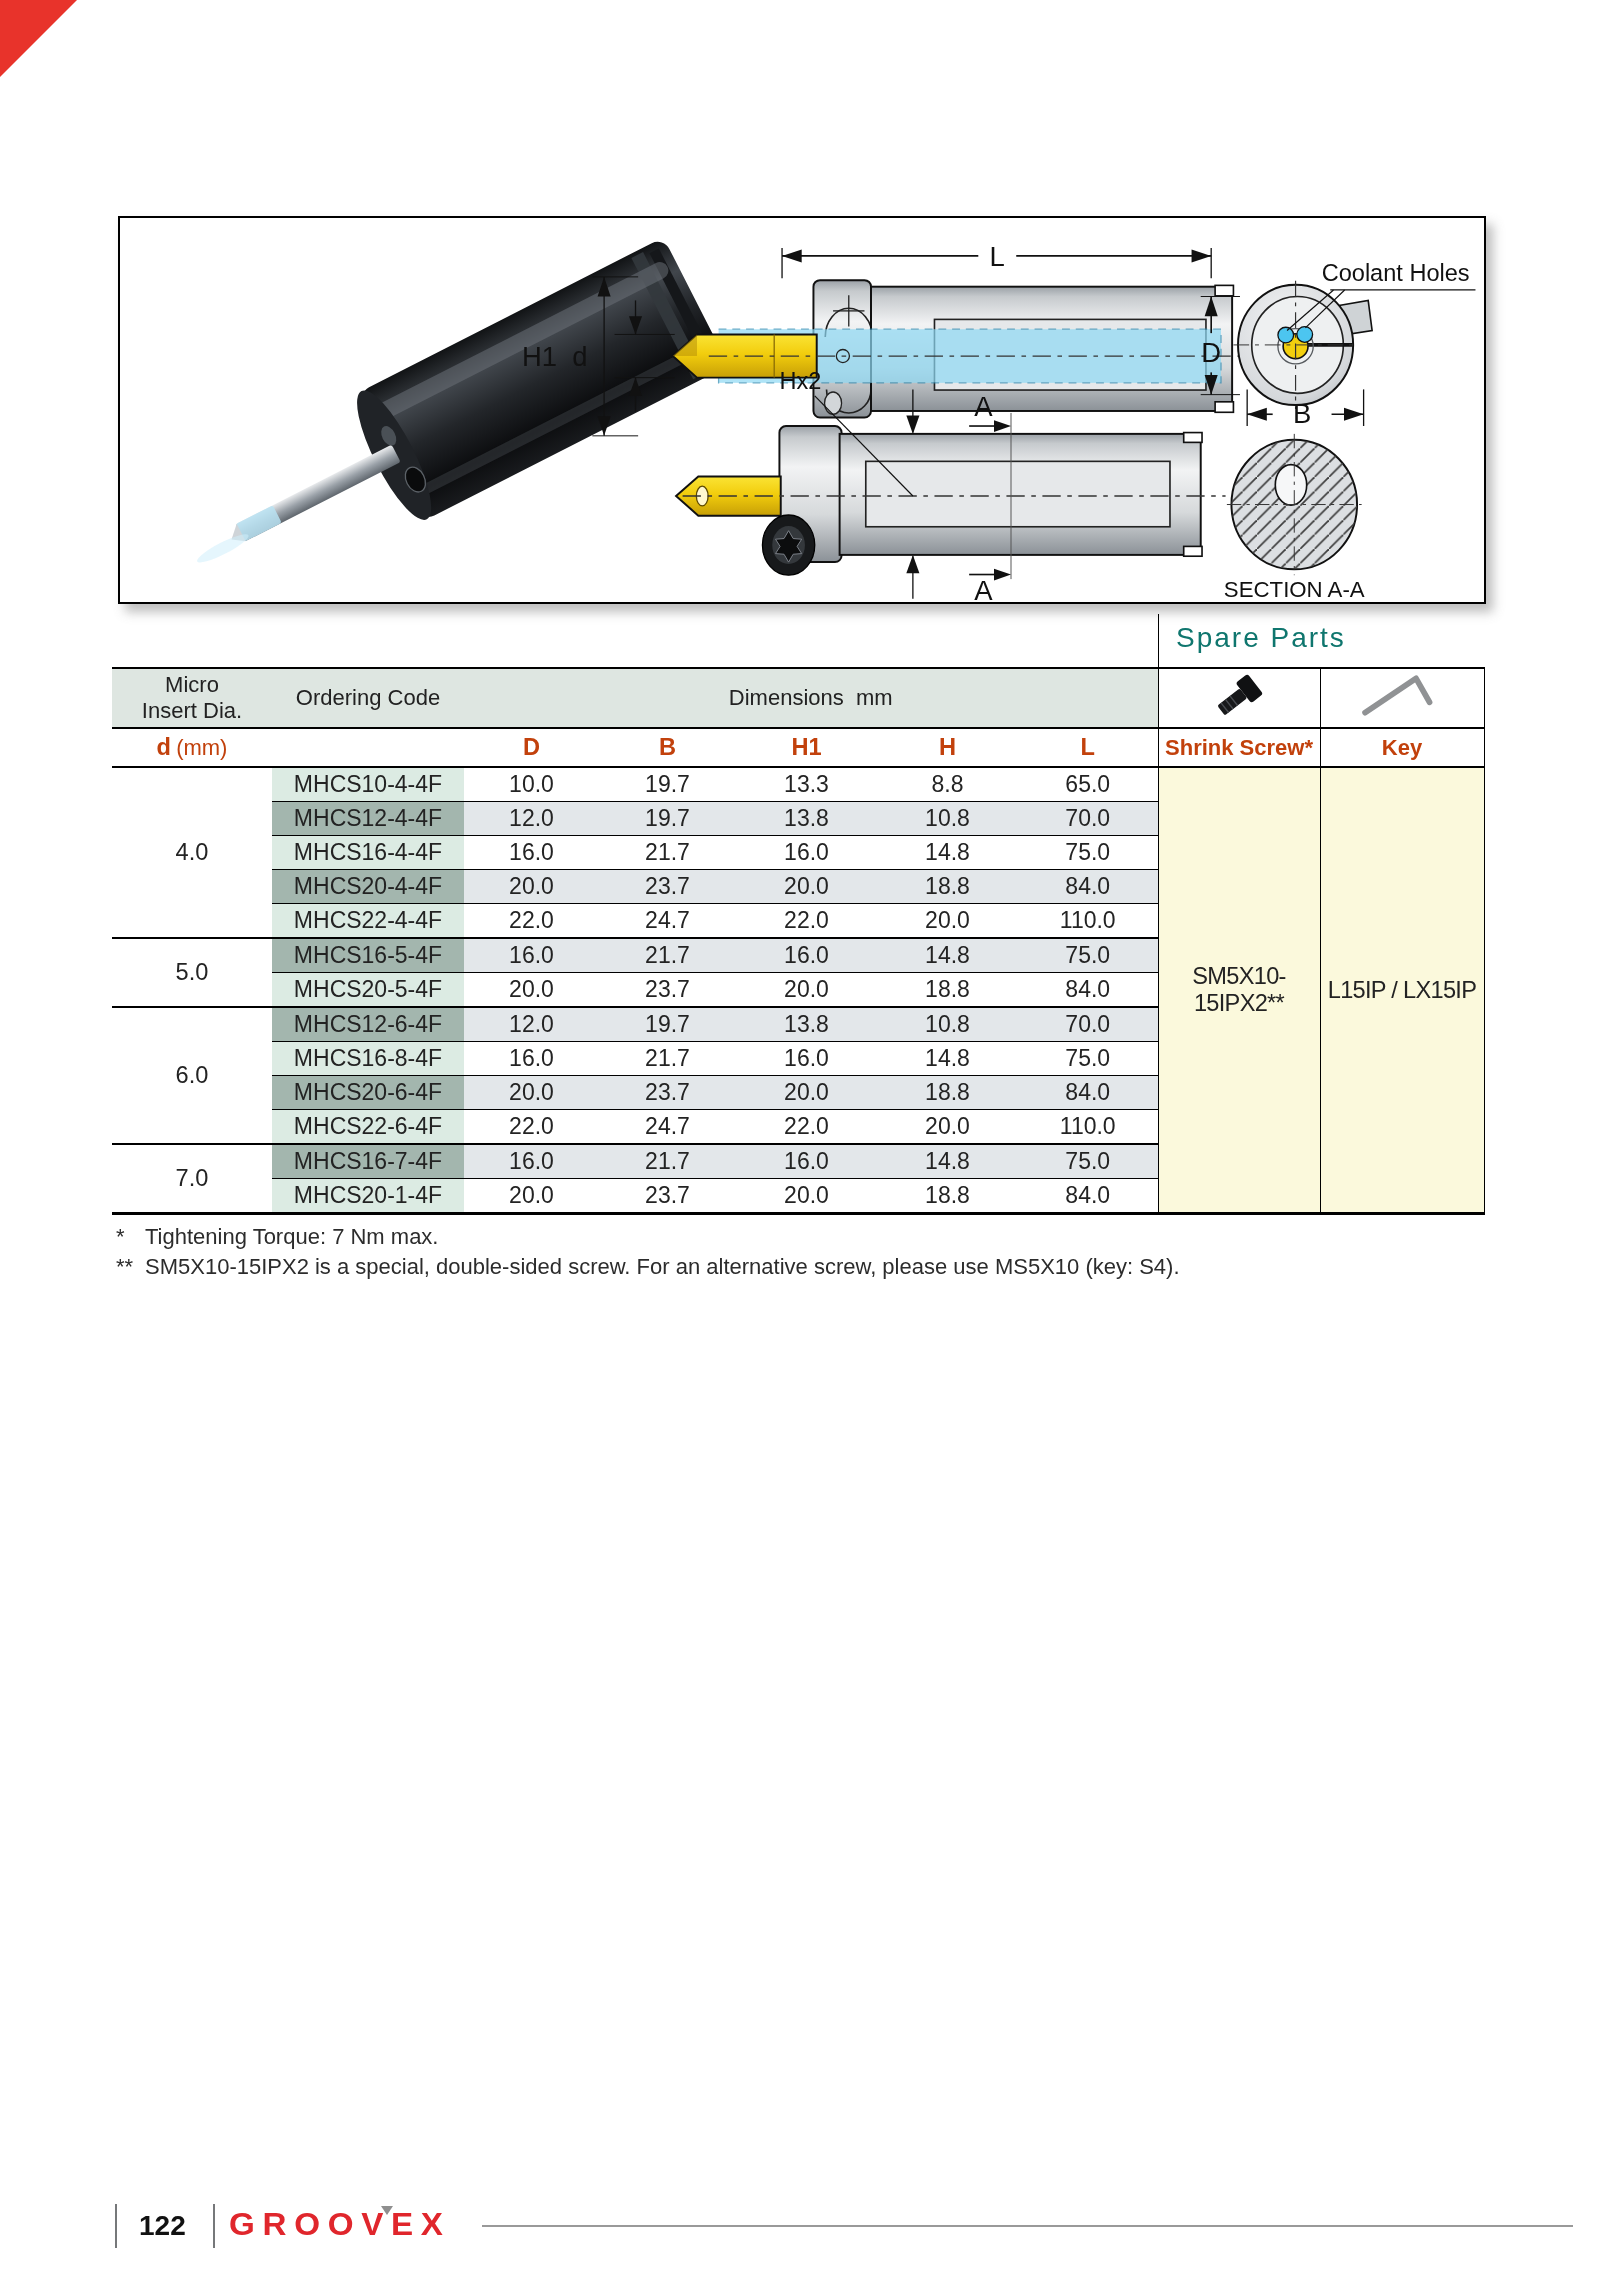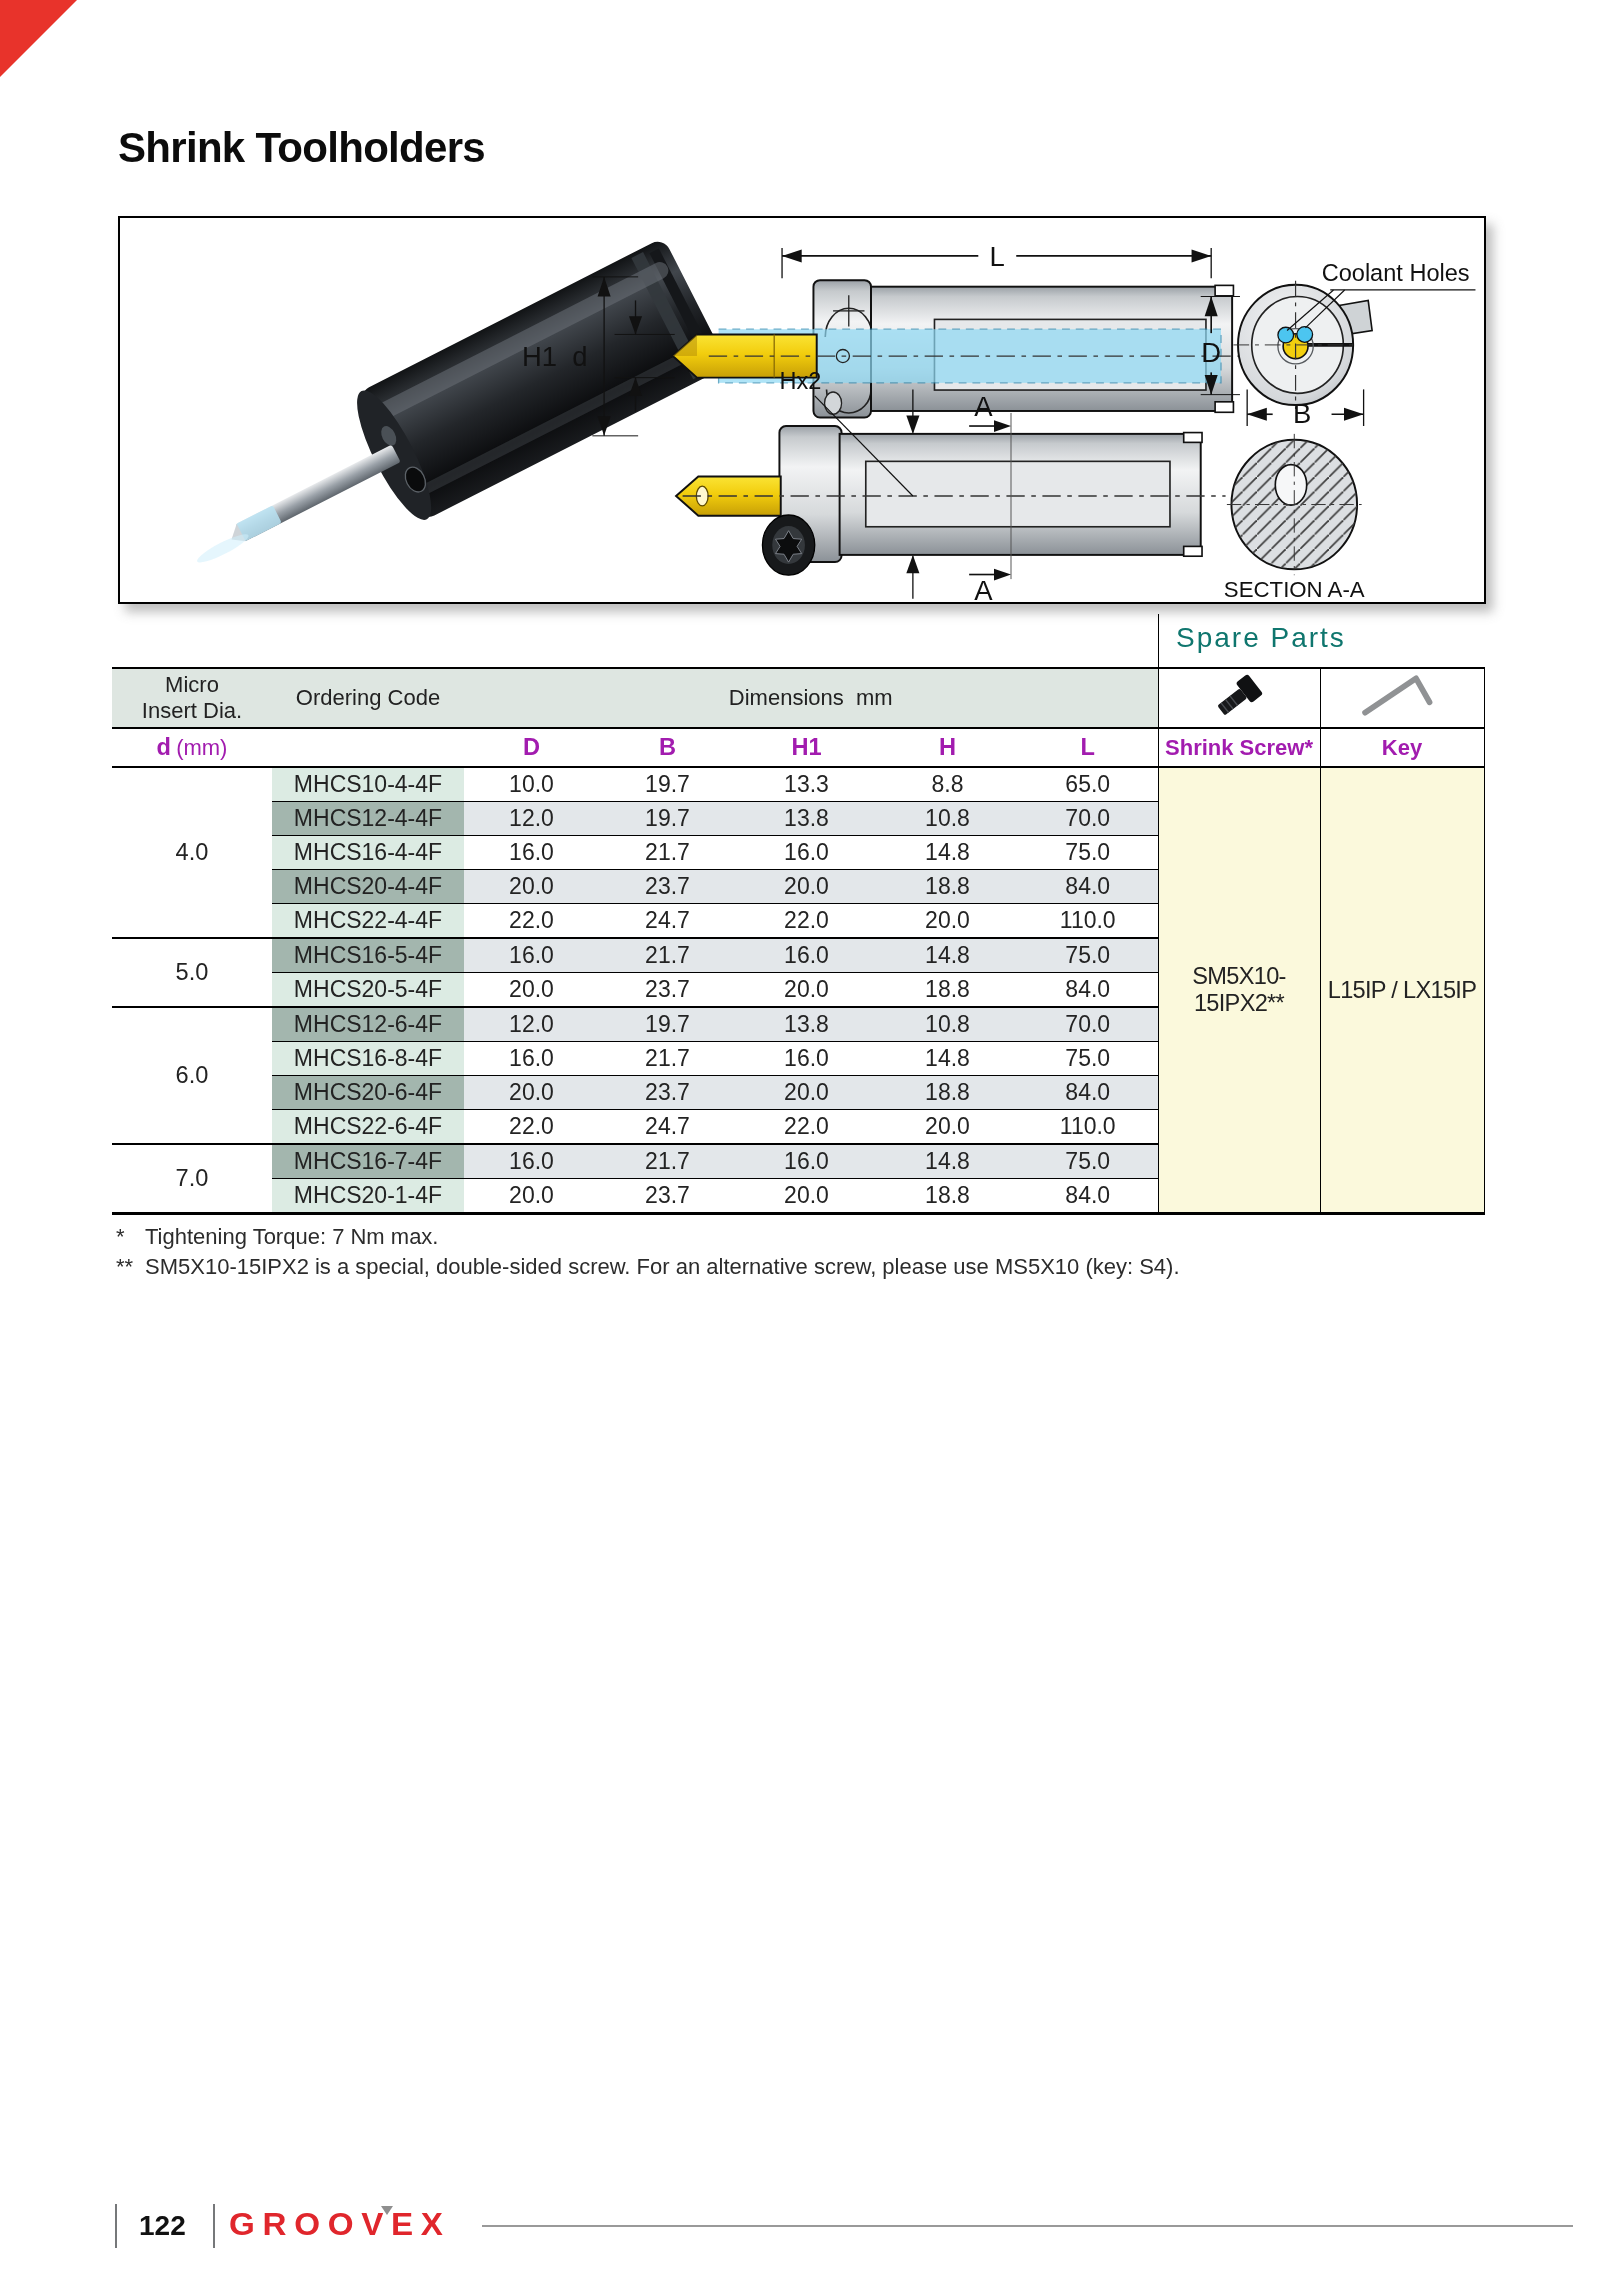--- a/index.html
+++ b/index.html
@@ -21,21 +21,21 @@
   .spare-vline{position:absolute;left:1158px;top:614px;width:1.3px;height:55px;background:#000;}
   .spare-title{position:absolute;left:1176px;top:622px;font-size:28px;font-weight:400;
         letter-spacing:2px;color:#0f766e;}
 
   .spec-table{position:absolute;left:112px;top:667px;border-collapse:collapse;table-layout:fixed;
         border-top:2.6px solid #000;border-bottom:3.3px solid #000;border-right:1.3px solid #000;}
   .spec-table th,.spec-table td{padding:0;text-align:center;vertical-align:middle;font-weight:400;}
   .hrow1 th{height:54px;border-bottom:2px solid #000;font-size:22px;color:#222;}
   .hrow1 th.band{background:var(--band,#dee6e1);}
   .hrow1 th.dims{white-space:pre;}
-  .hrow2 th{height:37px;border-bottom:2px solid #000;font-size:22px;background:#fff;color:#a21caf;}
+  .hrow2 th{height:37px;border-bottom:2px solid #000;font-size:22px;background:#fff;color:#c2410c;}
   .hrow2 th.dim{font-weight:600;font-size:23.6px;}
   .hrow2 th.sp{font-weight:600;border-left:1.3px solid #000;}
   .hrow2 .dmm b{font-weight:700;font-size:23.6px;}
   .hrow2 .dmm span{margin-left:5.2px;font-weight:400;}
   .iconcell{background:#fff !important;border-left:1.3px solid #000;}
   tbody td{height:33px;border-top:1px solid #000;font-size:23px;color:#232323;}
   tbody tr:first-child td{border-top:none;}
   tbody tr.gstart td{border-top:2px solid #000;}
   tbody tr:first-child.gstart td{border-top:none;}
   tbody tr.even td{background:#fff;}
@@ -62,21 +62,20 @@
         border-top:9.8px solid var(--lgray,#8f8f8f);}
   .hline{position:absolute;left:482px;top:26px;width:1091px;height:2px;background:#999;}
 </style>
 </head>
 <body>
 
 <div class="page">
 
   <div class="corner-tri"></div>
 
-  <h1 class="title">Shrink Toolholders</h1>
 
   <div class="diagram-box">
     <svg width="1364" height="384" viewBox="0 0 2085 587">
       <defs>
         <linearGradient id="gBody" x1="0" y1="0" x2="0" y2="1">
           <stop offset="0" stop-color="#9aa0a6"></stop>
             <stop offset="0.08" stop-color="#c6cacd"></stop>
           <stop offset="0.3" stop-color="#f2f3f4"></stop>
             <stop offset="0.65" stop-color="#d6d9db"></stop>
           <stop offset="1" stop-color="#8b9197"></stop>

